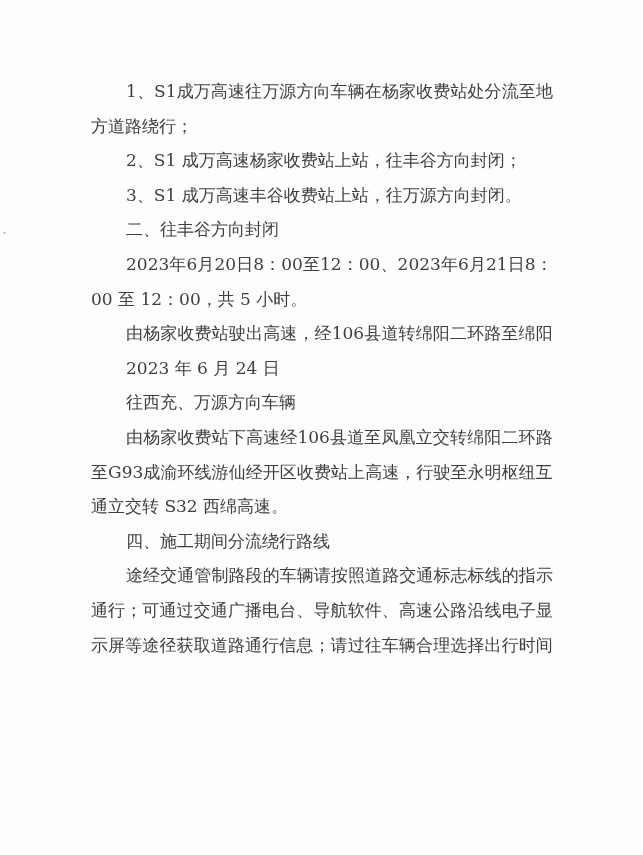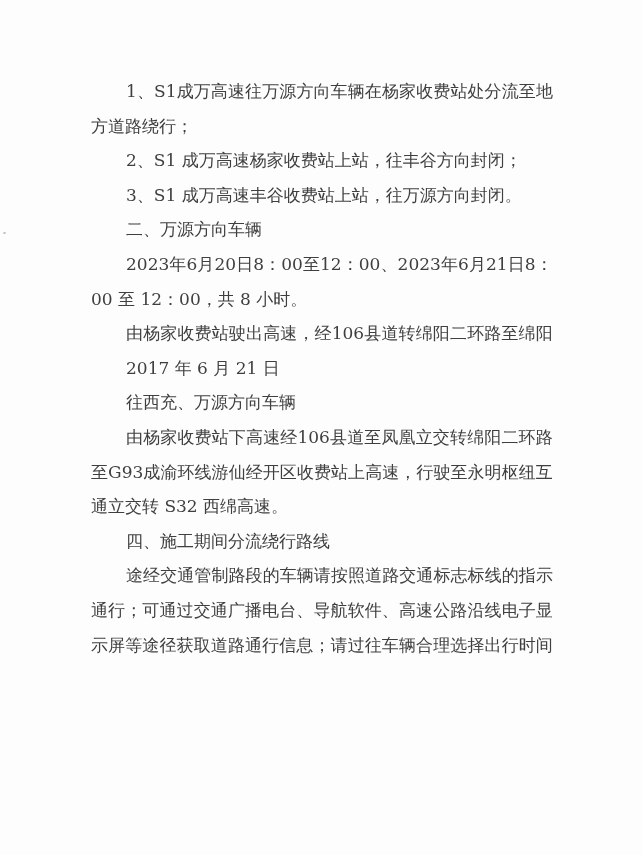--- a/index.html
+++ b/index.html
@@ -82,21 +82,21 @@
         <span class="tok">站</span>
         <span class="tok">处</span>
         <span class="tok">分</span>
         <span class="tok">流</span>
         <span class="tok">至</span>
         <span class="tok">地</span>
       </div>
       <div class="line">方道路绕行；</div>
       <div class="line indent">2、S1 成万高速杨家收费站上站，往丰谷方向封闭；</div>
       <div class="line indent">3、S1 成万高速丰谷收费站上站，往万源方向封闭。</div>
-      <div class="line indent">二、万源方向车辆</div>
+      <div class="line indent">二、往丰谷方向封闭</div>
       <div class="line indent fill">
         <span class="tok">2023</span>
         <span class="tok">年</span>
         <span class="tok">6</span>
         <span class="tok">月</span>
         <span class="tok">20</span>
         <span class="tok">日</span>
         <span class="tok">8</span>
         <span class="tok">：</span>
         <span class="tok">00</span>
@@ -107,21 +107,21 @@
         <span class="tok">、</span>
         <span class="tok">2023</span>
         <span class="tok">年</span>
         <span class="tok">6</span>
         <span class="tok">月</span>
         <span class="tok">21</span>
         <span class="tok">日</span>
         <span class="tok">8</span>
         <span class="tok">：</span>
       </div>
-      <div class="line">00 至 12：00，共 8 小时。</div>
+      <div class="line">00 至 12：00，共 5 小时。</div>
       <div class="line indent fill">
         <span class="tok">由</span>
         <span class="tok">杨</span>
         <span class="tok">家</span>
         <span class="tok">收</span>
         <span class="tok">费</span>
         <span class="tok">站</span>
         <span class="tok">驶</span>
         <span class="tok">出</span>
         <span class="tok">高</span>
@@ -134,21 +134,21 @@
         <span class="tok">转</span>
         <span class="tok">绵</span>
         <span class="tok">阳</span>
         <span class="tok">二</span>
         <span class="tok">环</span>
         <span class="tok">路</span>
         <span class="tok">至</span>
         <span class="tok">绵</span>
         <span class="tok">阳</span>
       </div>
-      <div class="line indent">2017 年 6 月 21 日</div>
+      <div class="line indent">2023 年 6 月 24 日</div>
       <div class="line indent">往西充、万源方向车辆</div>
       <div class="line indent fill">
         <span class="tok">由</span>
         <span class="tok">杨</span>
         <span class="tok">家</span>
         <span class="tok">收</span>
         <span class="tok">费</span>
         <span class="tok">站</span>
         <span class="tok">下</span>
         <span class="tok">高</span>

